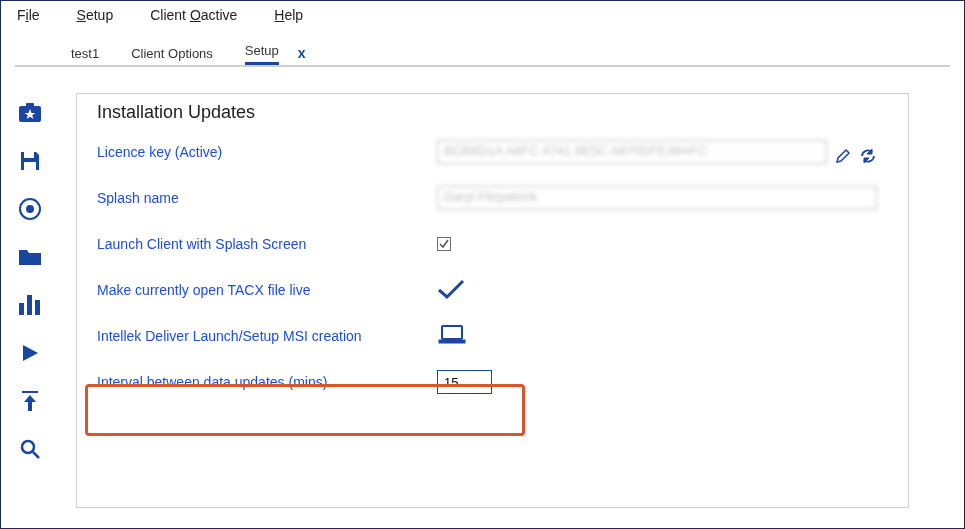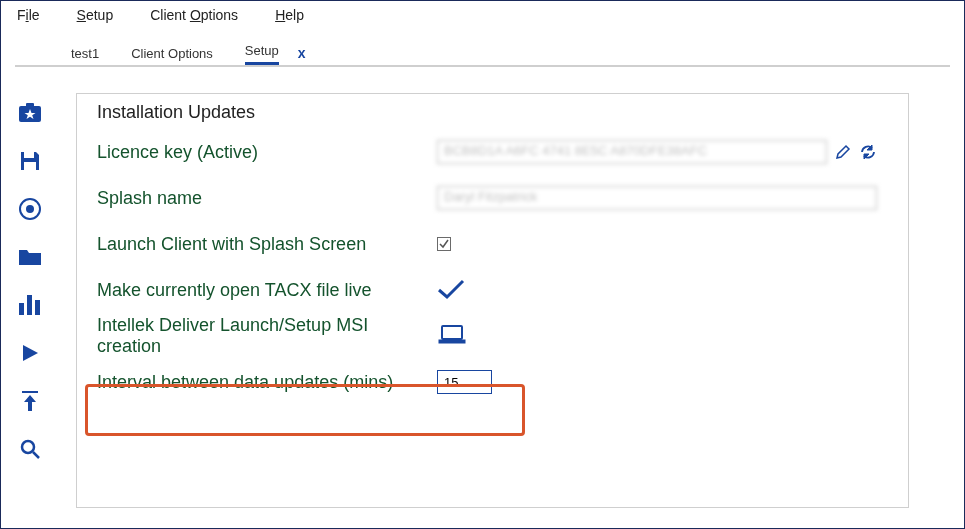--- a/index.html
+++ b/index.html
@@ -73,24 +73,24 @@
     margin:0 0 6px 0;
   }
 
   .form-row {
     display:flex;
     align-items:center;
     height:46px;
   }
   .form-label {
     width:340px;
-    font-size:18px;
-    color:#14532d;
-  }
-  .form-field { display:flex; align-items:center; }
+    font-size:14px;
+    color:#1d4ed8;
+  }
+  .form-field { display:flex; align-items:flex-end; }
 
   .textbox {
     height:24px;
     border:1px solid #b8b8b8;
     padding:2px 6px;
     font-size:13px;
     color:#bfbfbf;
     background:#fff;
   }
   .textbox.blur { filter:blur(2px); }
@@ -136,21 +136,21 @@
 <body>
 
 <div class="menubar">
   <span class="menubar-item">
     <span>F</span><span class="ul">i</span><span>le</span>
   </span>
   <span class="menubar-item">
     <span></span><span class="ul">S</span><span>etup</span>
   </span>
   <span class="menubar-item">
-    <span>Client </span><span class="ul">O</span><span>ptions</span>
+    <span>Client </span><span class="ul">O</span><span>active</span>
   </span>
   <span class="menubar-item">
     <span></span><span class="ul">H</span><span>elp</span>
   </span>
 </div>
 
 <div class="tabstrip-wrap">
   <div class="tabstrip">
     <span class="tab">test1</span>
     <span class="tab">Client Options</span>

